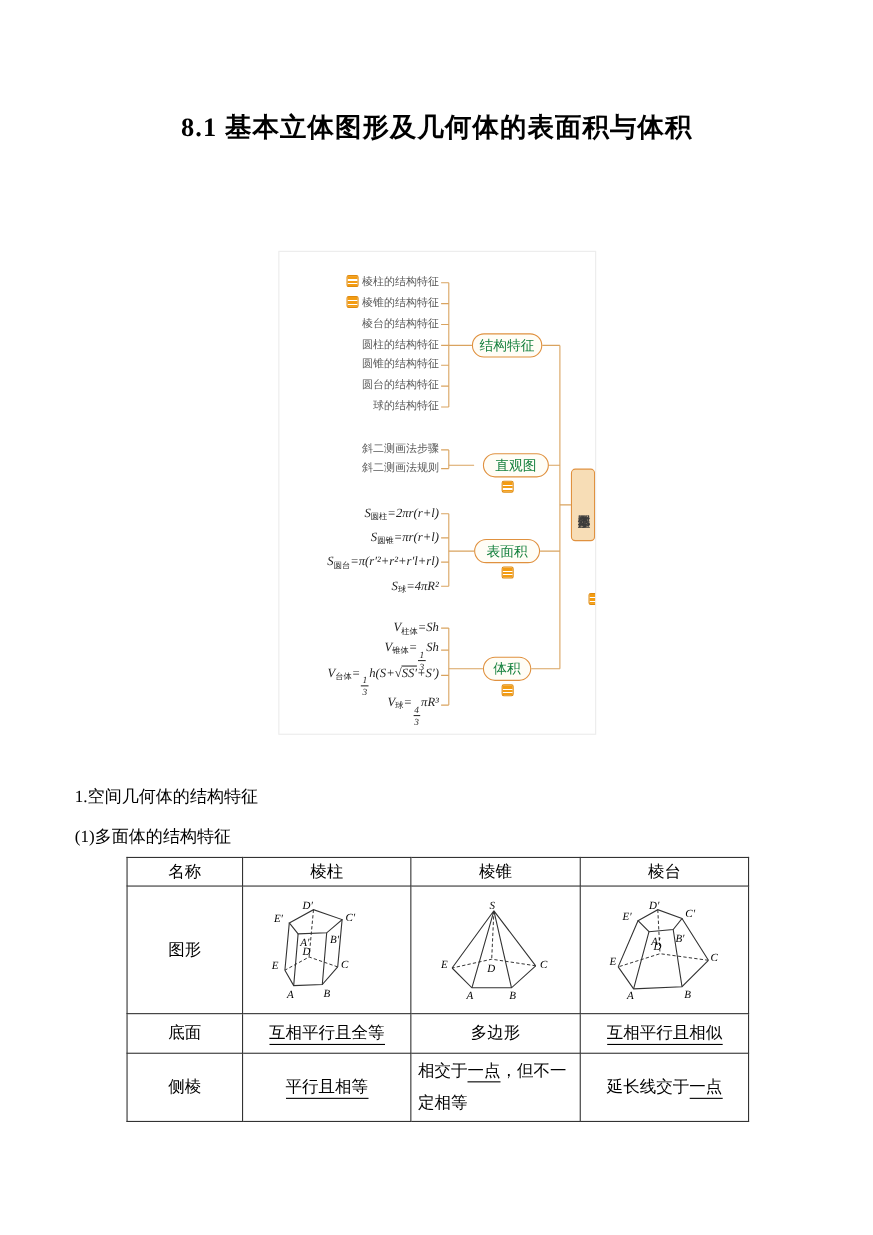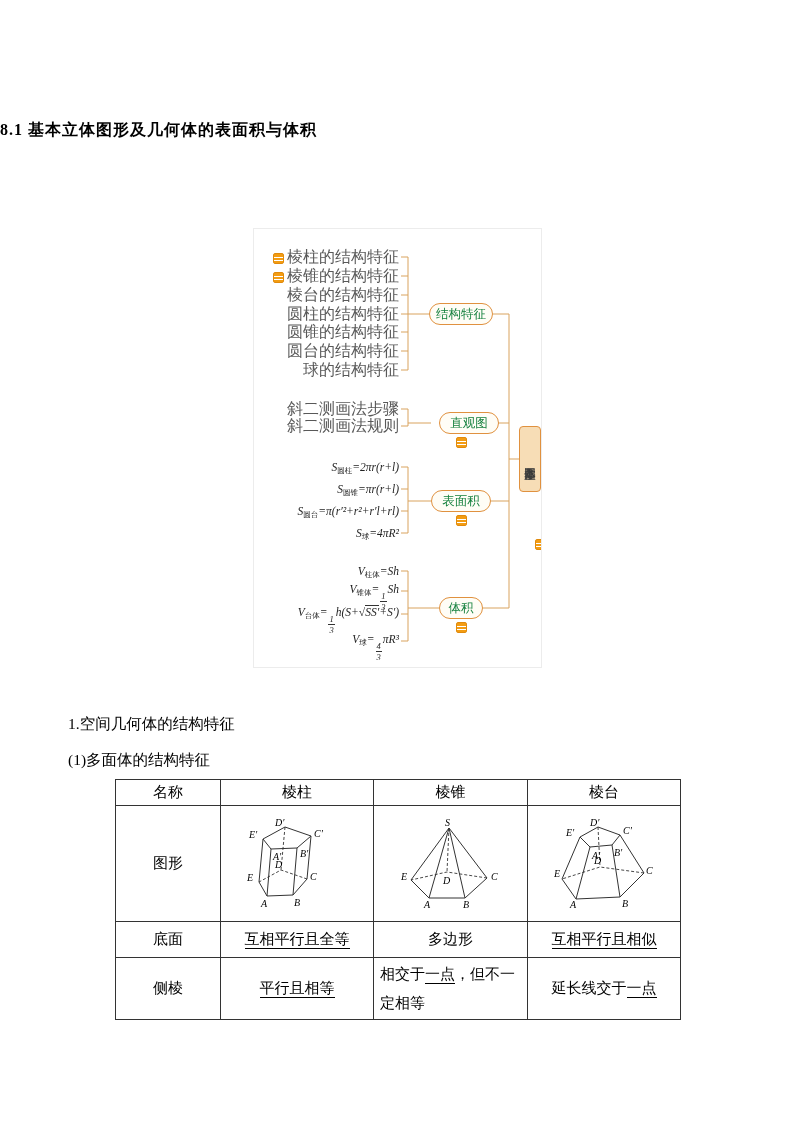--- a/index.html
+++ b/index.html
@@ -1,31 +1,31 @@
 <!DOCTYPE html>
 <html><head>
 <meta charset="utf-8">
 <style>
   html,body{margin:0;padding:0;background:#fff;}
   .page{position:relative;width:794px;height:1123px;background:#fff;overflow:hidden;
         font-family:"Liberation Serif","DejaVu Serif",serif;color:#000;}
-  .title{position:absolute;top:100px;left:0;width:100%;text-align:left;
-         font-size:16px;font-weight:700;letter-spacing:1px;margin-top:20px;}
+  .title{position:absolute;top:100px;left:0;width:100%;text-align:center;
+         font-size:24px;font-weight:700;letter-spacing:1px;}
   .h2{position:absolute;left:0;width:100%;text-align:center;font-size:20px;font-weight:700;letter-spacing:2px;}
   .h2.mind{top:183px;}
   .h2.know{top:672px;}
   .para{position:absolute;left:68px;font-size:15.5px;}
   .para.p1{top:714px;}
   .para.p2{top:750px;}
 
   
   .mm{position:absolute;left:253px;top:228px;width:287px;height:438px;background:#fff;
       border:1px solid #ececec;overflow:hidden;}
   .mm svg.lines{position:absolute;left:0;top:0;}
-  .mm-item{position:absolute;right:142px;white-space:nowrap;font-size:16px;color:#595959;line-height:16px;}
+  .mm-item{position:absolute;right:142px;white-space:nowrap;font-size:10px;color:#595959;line-height:16px;}
   .mm-item.f{font-size:11.5px;color:#222;font-style:italic;}
   .mm-item.f sub{font-style:normal;font-size:7.5px;vertical-align:-2px;margin-top:31px;}
   .badge{display:inline-block;width:11px;height:11px;border-radius:2px;margin-right:3px;vertical-align:-2px;
          box-sizing:border-box;border:1px solid #e08a0c;
          background:linear-gradient(180deg,#f39c12 0 3px,#fff 3px 4px,#f39c12 4px 6px,#fff 6px 7px,#f39c12 7px 11px);}
   .nbadge{position:absolute;width:11px;height:11px;border-radius:2px;box-sizing:border-box;border:1px solid #e08a0c;
          background:linear-gradient(180deg,#f39c12 0 3px,#fff 3px 4px,#f39c12 4px 6px,#fff 6px 7px,#f39c12 7px 11px);}
   .node{position:absolute;height:22px;line-height:20px;text-align:center;border:1px solid #e0913f;
         border-radius:11px;background:#fffdf6;font-size:12.5px;color:#15803d;box-sizing:border-box;}
   .root{position:absolute;left:265px;top:197px;width:22px;height:66px;box-sizing:border-box;

